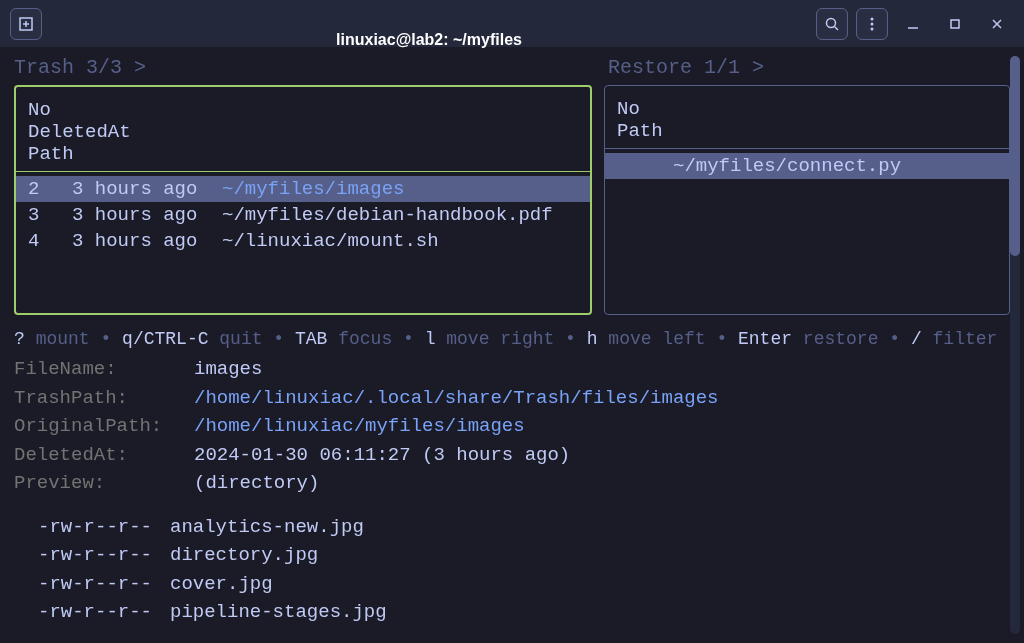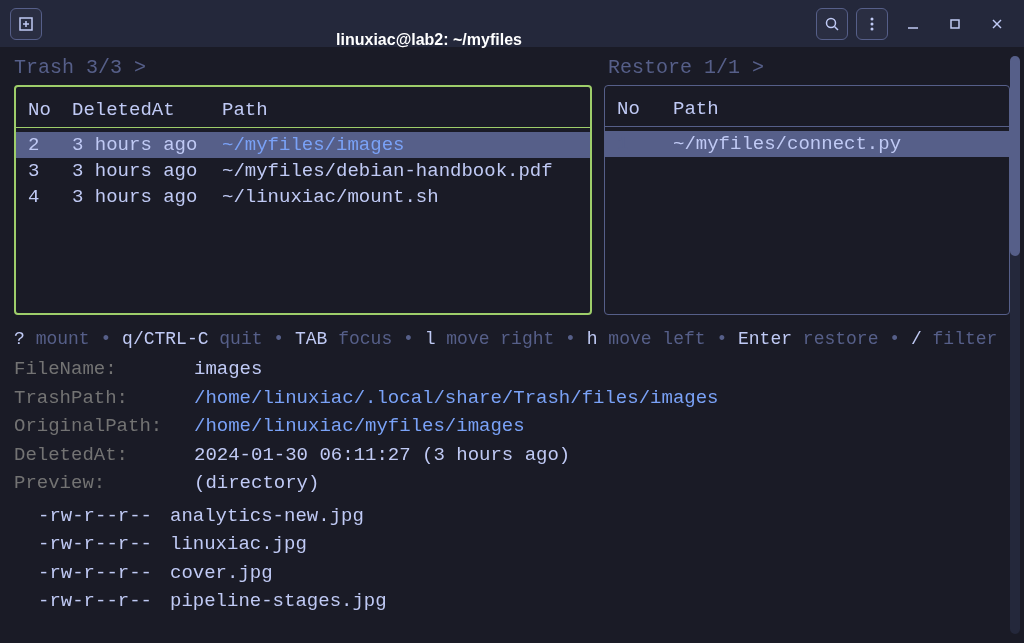--- a/index.html
+++ b/index.html
@@ -93,20 +93,21 @@
   border-radius: 4px;
   padding: 12px 0 0 0;
   overflow: hidden;
 }
 .table-header {
   display: flex;
   padding: 0 12px 6px 12px;
   border-bottom: 1px solid #565f89;
   color: #c0caf5;
   font-size: 19px;
+  flex-direction: column;
 }
 .pane-left .table-header { border-bottom-color: #9ece6a; }
 .col-no { width: 44px; }
 .col-deleted { width: 150px; }
 .col-path { flex: 1; }
 .col-no-r { width: 56px; }
 .col-path-r { flex: 1; }
 .table-rows { padding-top: 4px; }
 .row {
   display: flex;
@@ -128,21 +129,21 @@
 .help-key { color: #c0caf5; }
 .details {
   margin-top: 6px;
   font-size: 19px;
   line-height: 1.5;
 }
 .detail-row { display: flex; }
 .detail-label { width: 180px; color: #737373; }
 .detail-value { color: #c0caf5; }
 .detail-value.link { color: #7aa2f7; }
-.preview-files { margin-top: 4px; }
+.preview-files { margin-top: 15px; }
 .preview-file { display: flex; padding-left: 24px; }
 .perm { width: 132px; color: #c0caf5; }
 .fname { color: #c0caf5; }
 .scrollbar {
   position: absolute;
   right: 4px;
   top: 56px;
   width: 10px;
   height: 578px;
   background: #24283b;
@@ -286,21 +287,21 @@
       <div class="detail-label">Preview:</div>
       <div class="detail-value">(directory)</div>
     </div>
     <div class="preview-files" id="preview-files">
         <div class="preview-file">
           <div class="perm">-rw-r--r--</div>
           <div class="fname">analytics-new.jpg</div>
         </div>
         <div class="preview-file">
           <div class="perm">-rw-r--r--</div>
-          <div class="fname">linuxiac.jpg</div>
+          <div class="fname">directory.jpg</div>
         </div>
         <div class="preview-file">
           <div class="perm">-rw-r--r--</div>
           <div class="fname">cover.jpg</div>
         </div>
         <div class="preview-file">
           <div class="perm">-rw-r--r--</div>
           <div class="fname">pipeline-stages.jpg</div>
         </div>
       </div>

